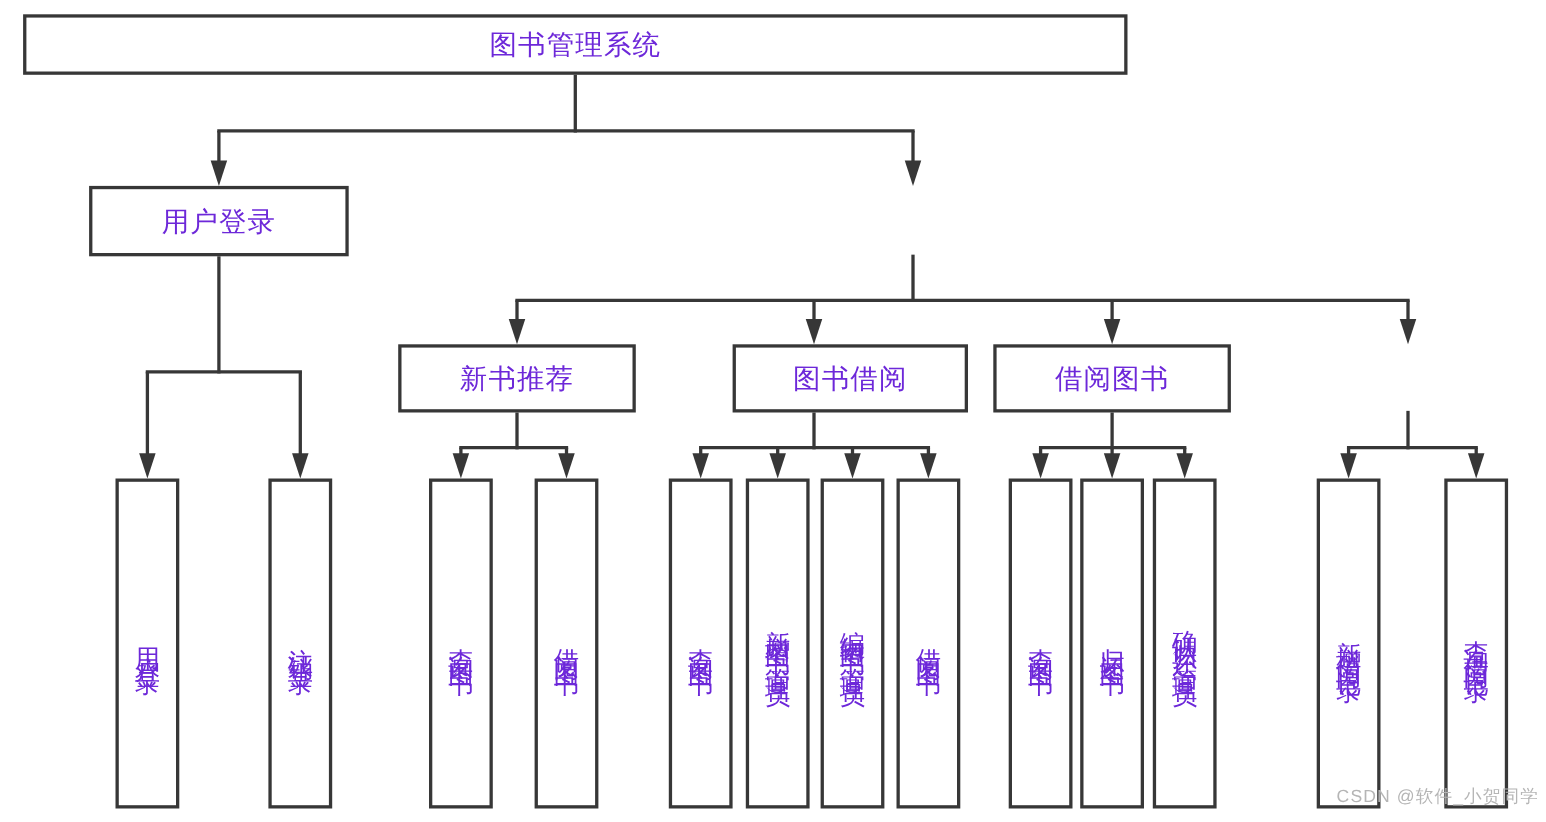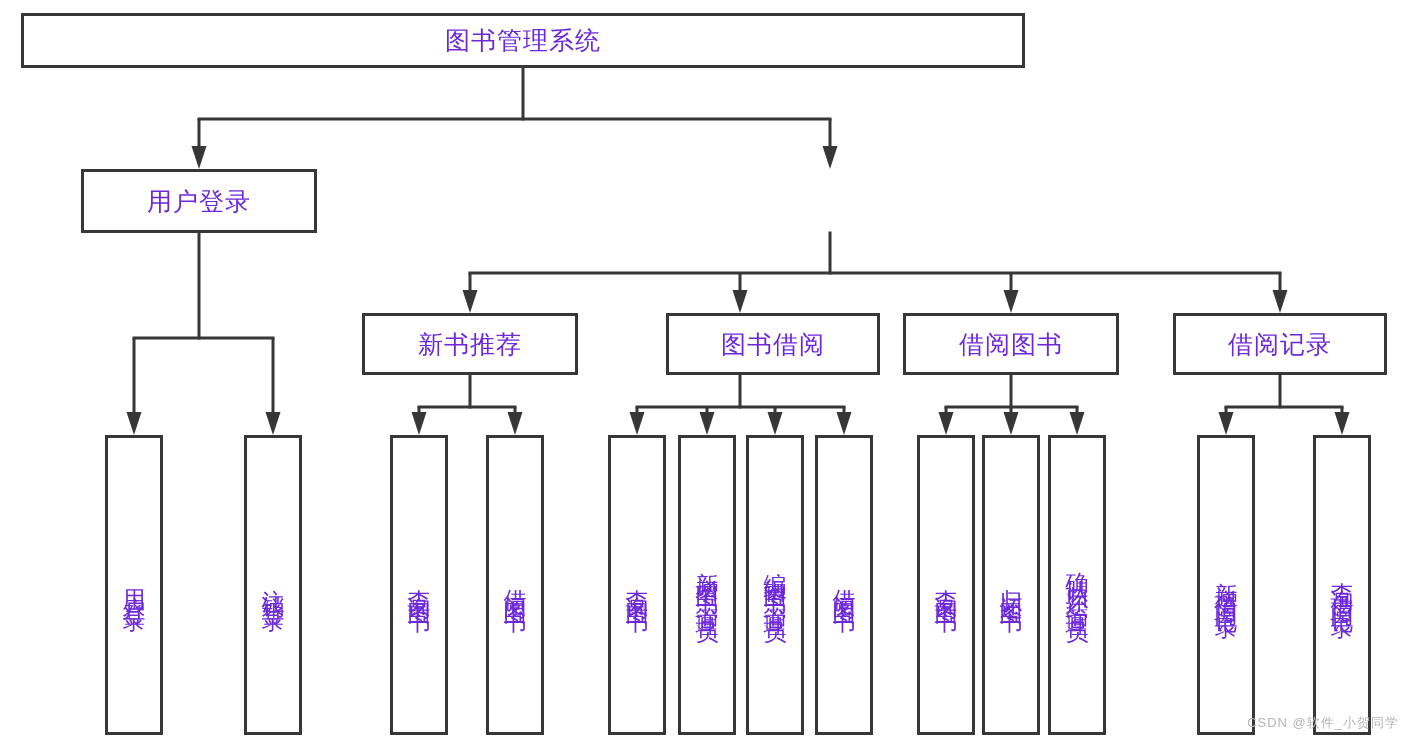--- a/index.html
+++ b/index.html
@@ -36,21 +36,21 @@
     writing-mode:vertical-rl;
     text-orientation:mixed;
     font-size:23px;
     letter-spacing:7px;
     line-height:1;
   }
   .watermark{
     position:absolute;
     right:6px;
     top:714px;
-    font-size:13px;
+    font-size:16px;
     color:#b5b5b5;
     letter-spacing:1px;
     white-space:nowrap;
   }
 </style>
 </head>
 <body>
 
 <div class="stage">
 
@@ -119,23 +119,20 @@
 
   <div class="node h" style="left:362px;top:313px;width:216px;height:62px">
     <span>新书推荐</span>
   </div>
   <div class="node h" style="left:666px;top:313px;width:214px;height:62px">
     <span>图书借阅</span>
   </div>
   <div class="node h" style="left:903px;top:313px;width:216px;height:62px">
     <span>借阅图书</span>
   </div>
-  <div class="node h" style="left:1173px;top:313px;width:214px;height:62px">
-    <span>借阅记录</span>
-  </div>
 
   <div class="node v" style="left:105px;top:435px;width:58px;height:300px">
     <span>用户登录</span>
   </div>
   <div class="node v" style="left:244px;top:435px;width:58px;height:300px">
     <span>注销登录</span>
   </div>
 
   <div class="node v" style="left:390px;top:435px;width:58px;height:300px">
     <span>查询图书</span>

